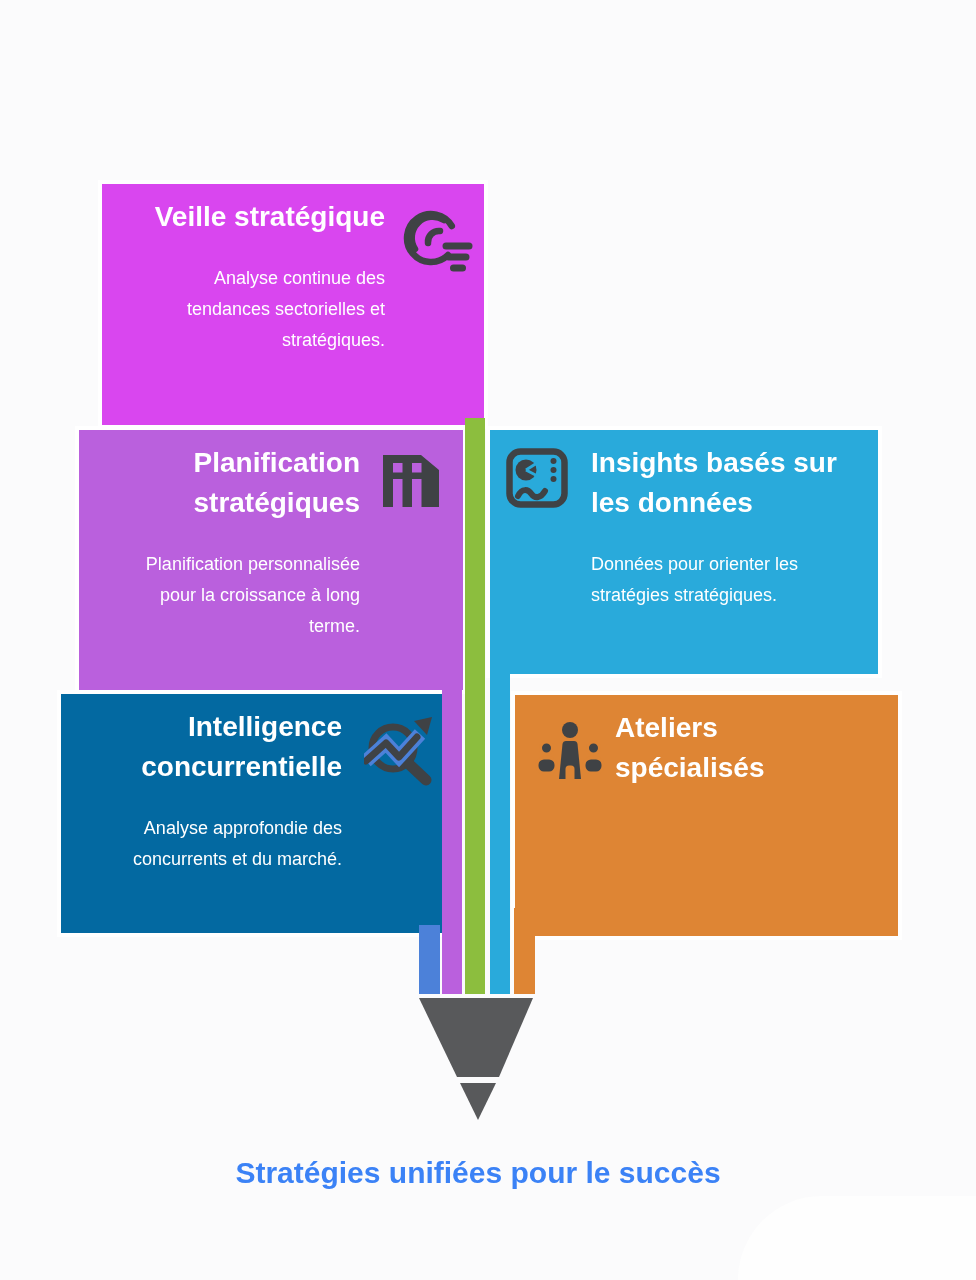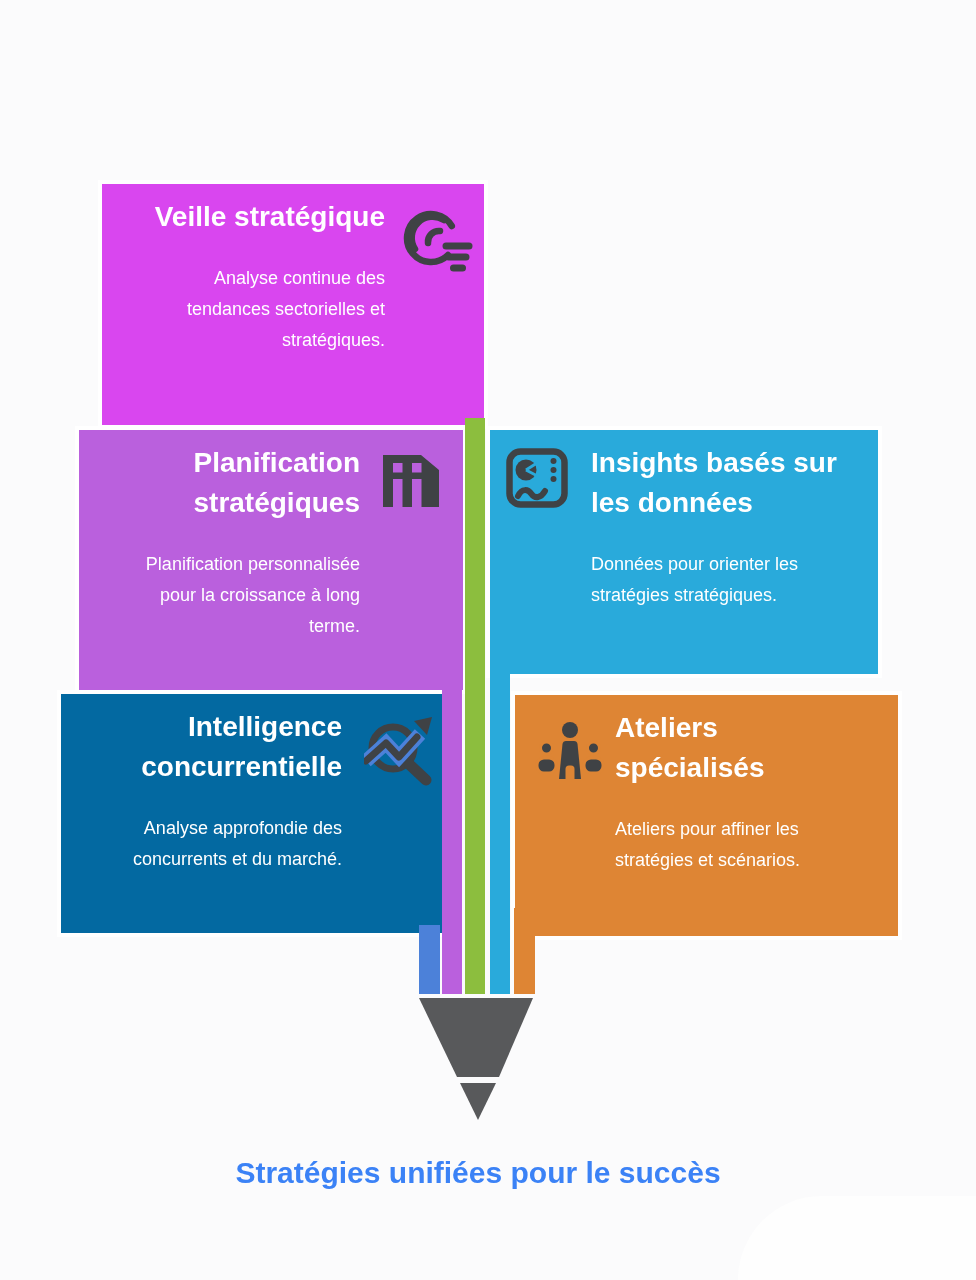--- a/index.html
+++ b/index.html
@@ -154,19 +154,18 @@
         <path d="M24,60 L27.5,25 Q28,22 31,22 H39 Q42,22 42.5,25 L46,60 Z" fill="#3f4245"></path>
         <path d="M30.5,60 V50 Q30.5,46.5 34,46.5 H36 Q39.5,46.5 39.5,50 V60 Z" fill="#de8534"></path>
         <circle cx="11.5" cy="29" r="6" fill="#3f4245" stroke="#de8534" stroke-width="3"></circle>
         <rect x="2" y="39" width="19" height="15" rx="7" fill="#3f4245" stroke="#de8534" stroke-width="3"></rect>
         <circle cx="58.5" cy="29" r="6" fill="#3f4245" stroke="#de8534" stroke-width="3"></circle>
         <rect x="49" y="39" width="19" height="15" rx="7" fill="#3f4245" stroke="#de8534" stroke-width="3"></rect>
       </svg>
     </span>
     <div class="card-text">
       <h2 class="card-title">Ateliers spécialisés</h2>
-      <p class="card-body">Ateliers pour affiner les stratégies et scénarios.</p>
     </div>
   </div>
 
   <div class="footer-title">Stratégies unifiées pour le succès</div>
 
 </div>
 
 </body></html>

